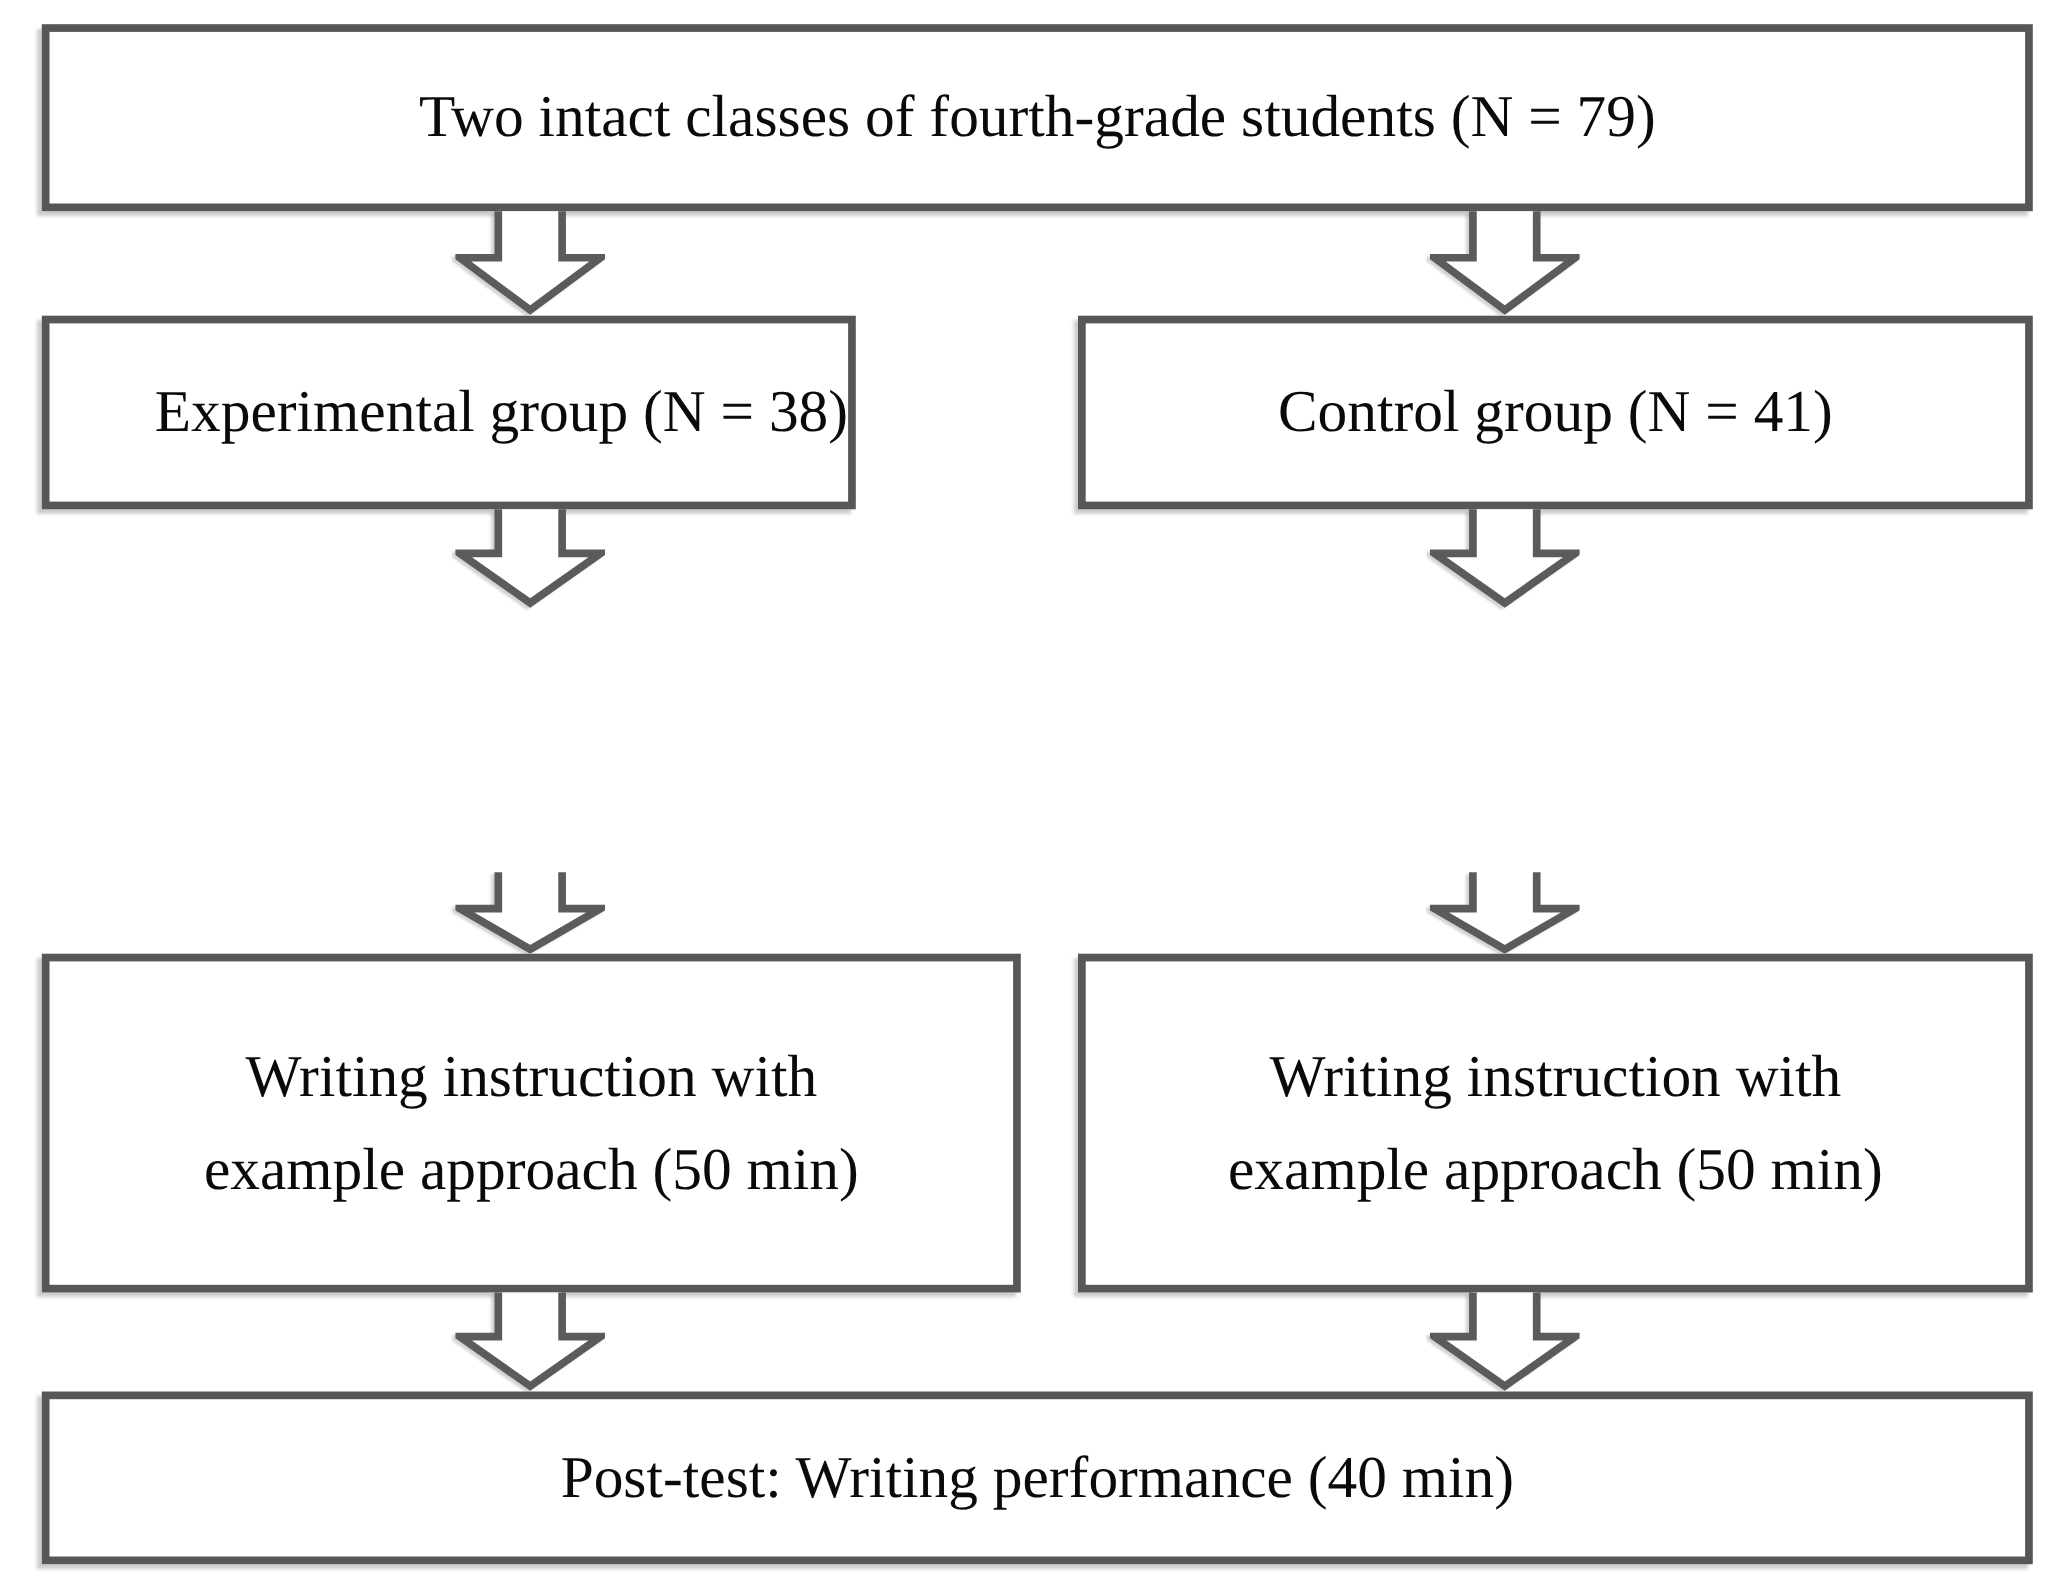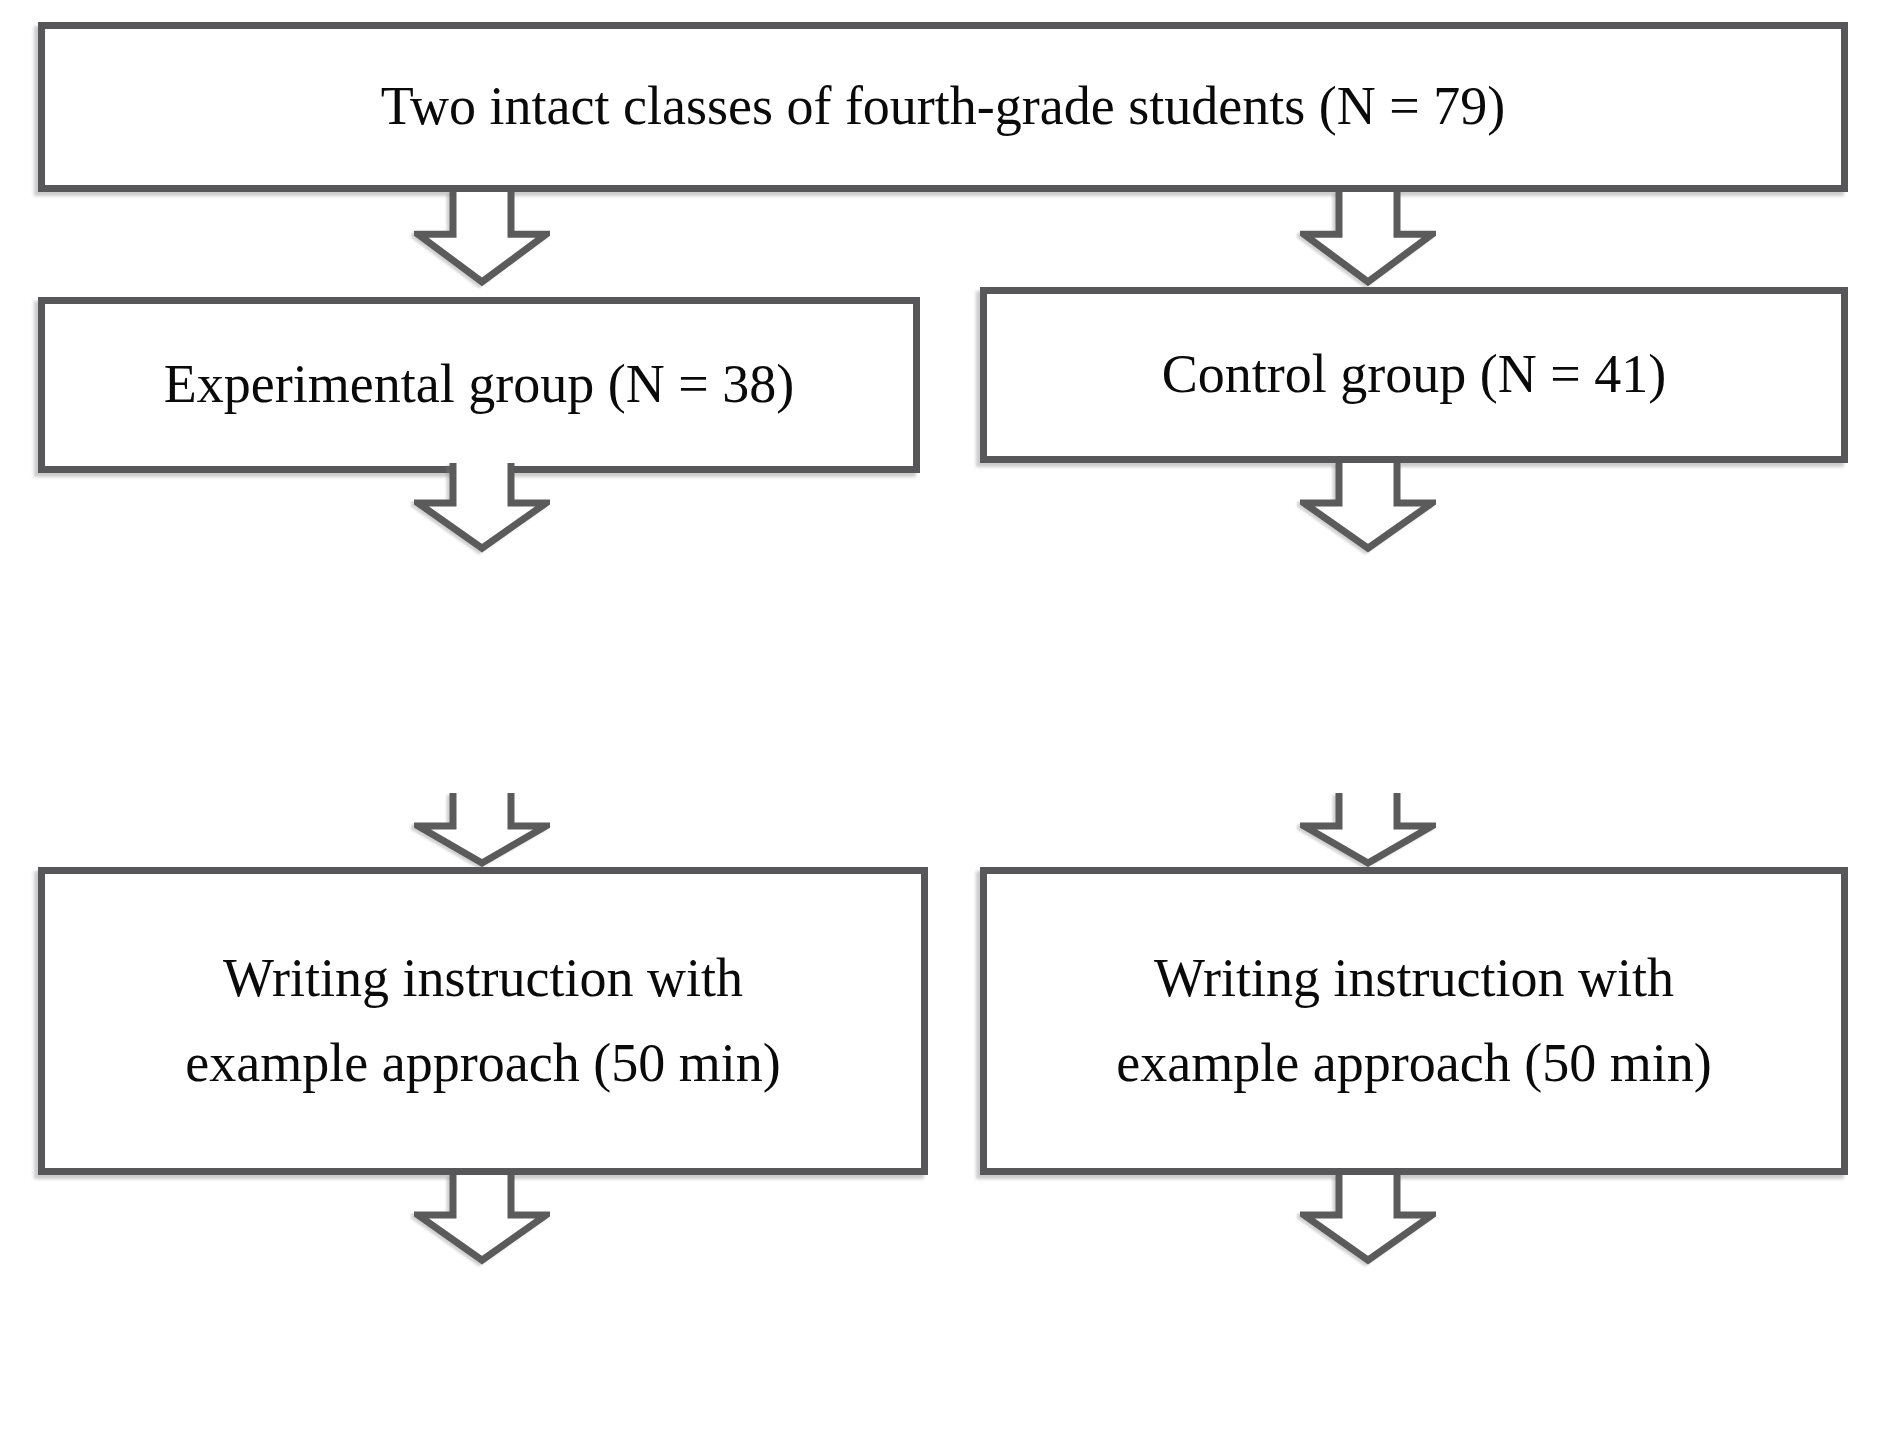--- a/index.html
+++ b/index.html
@@ -51,21 +51,21 @@
     <span class="line">Two intact classes of fourth-grade students (N = 79)</span>
   </div>
 
   <svg class="arrow" style="left:414px; top:192px; width:136px; height:95px;" viewBox="0 0 136 92" preserveAspectRatio="none">
     <polygon points="39,-10 39,41 4,41 68,87 132,41 97,41 97,-10" vector-effect="non-scaling-stroke"></polygon>
   </svg>
   <svg class="arrow" style="left:1300px; top:192px; width:136px; height:95px;" viewBox="0 0 136 92" preserveAspectRatio="none">
     <polygon points="39,-10 39,41 4,41 68,87 132,41 97,41 97,-10" vector-effect="non-scaling-stroke"></polygon>
   </svg>
 
-  <div class="fc-box" style="left:38px; top:297px; width:882px; height:176px;">
+  <div class="fc-box" style="left:38px; top:287px; width:740px; height:176px;align-items:flex-end;">
     <span class="line">Experimental group (N = 38)</span>
   </div>
   <div class="fc-box" style="left:980px; top:287px; width:868px; height:176px;">
     <span class="line">Control group (N = 41)</span>
   </div>
 
   <svg class="arrow" style="left:414px; top:463px; width:136px; height:90px;" viewBox="0 0 136 92" preserveAspectRatio="none">
     <polygon points="39,-10 39,41 4,41 68,87 132,41 97,41 97,-10" vector-effect="non-scaling-stroke"></polygon>
   </svg>
   <svg class="arrow" style="left:1300px; top:463px; width:136px; height:90px;" viewBox="0 0 136 92" preserveAspectRatio="none">
@@ -89,14 +89,17 @@
     <span class="line">example approach (50 min)</span>
   </div>
 
   <svg class="arrow" style="left:414px; top:1175px; width:136px; height:90px;" viewBox="0 0 136 92" preserveAspectRatio="none">
     <polygon points="39,-10 39,41 4,41 68,87 132,41 97,41 97,-10" vector-effect="non-scaling-stroke"></polygon>
   </svg>
   <svg class="arrow" style="left:1300px; top:1175px; width:136px; height:90px;" viewBox="0 0 136 92" preserveAspectRatio="none">
     <polygon points="39,-10 39,41 4,41 68,87 132,41 97,41 97,-10" vector-effect="non-scaling-stroke"></polygon>
   </svg>
 
+  <div class="fc-box" style="left:38px; top:1265px; width:1810px; height:157px;">
+    <span class="line">Post-test: Writing performance (40 min)</span>
+  </div>
 
 </div>
 
 </body></html>

